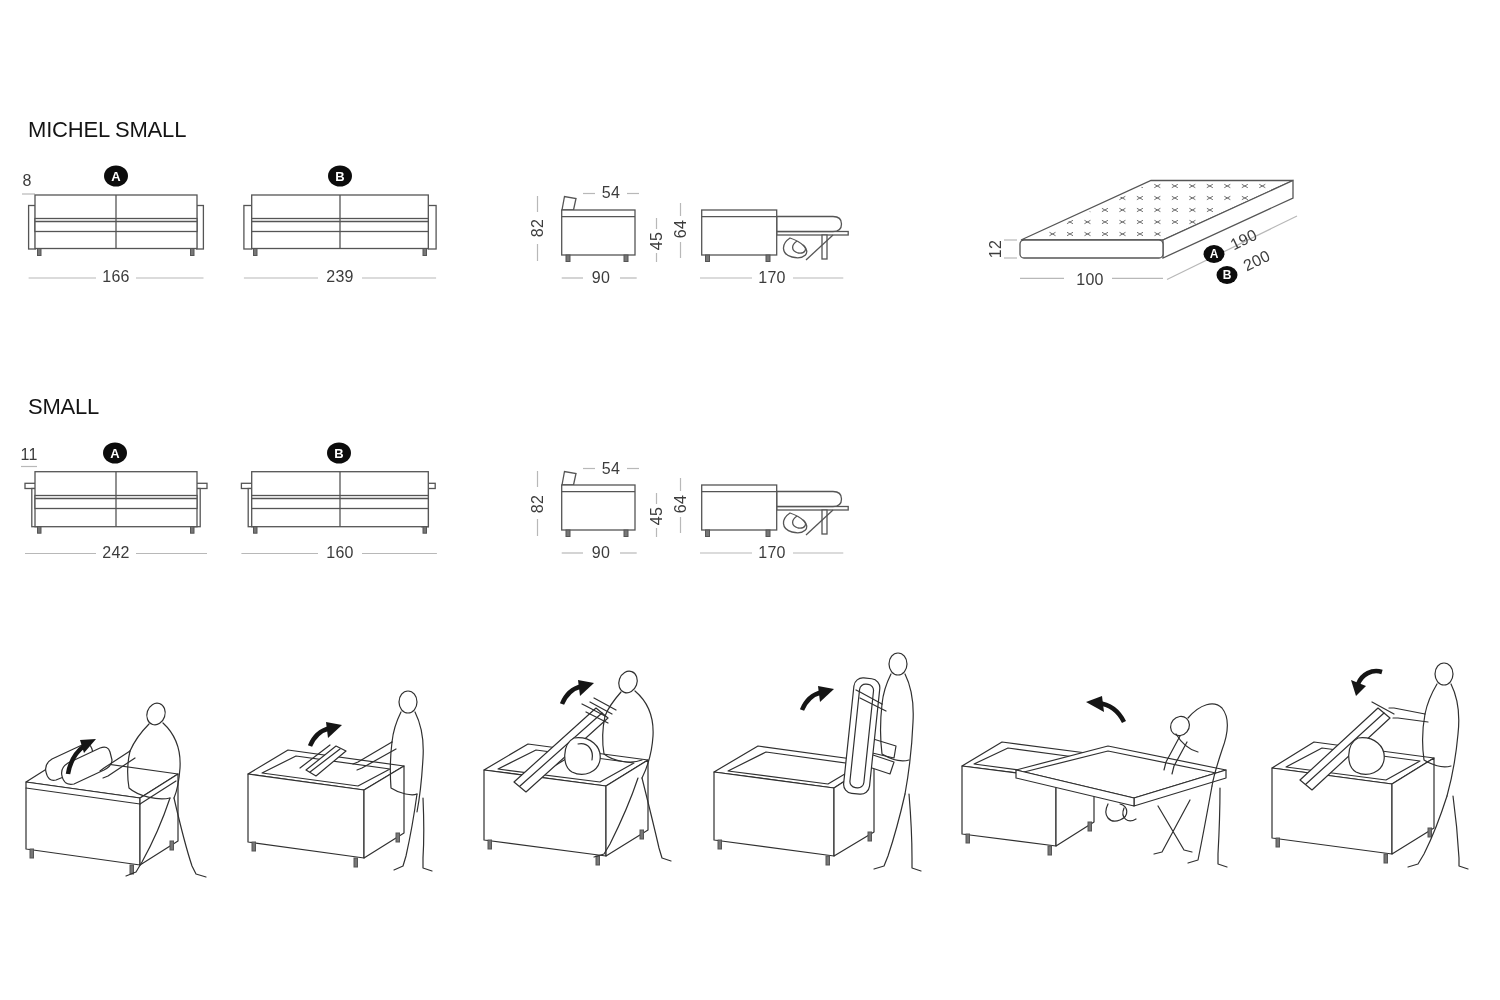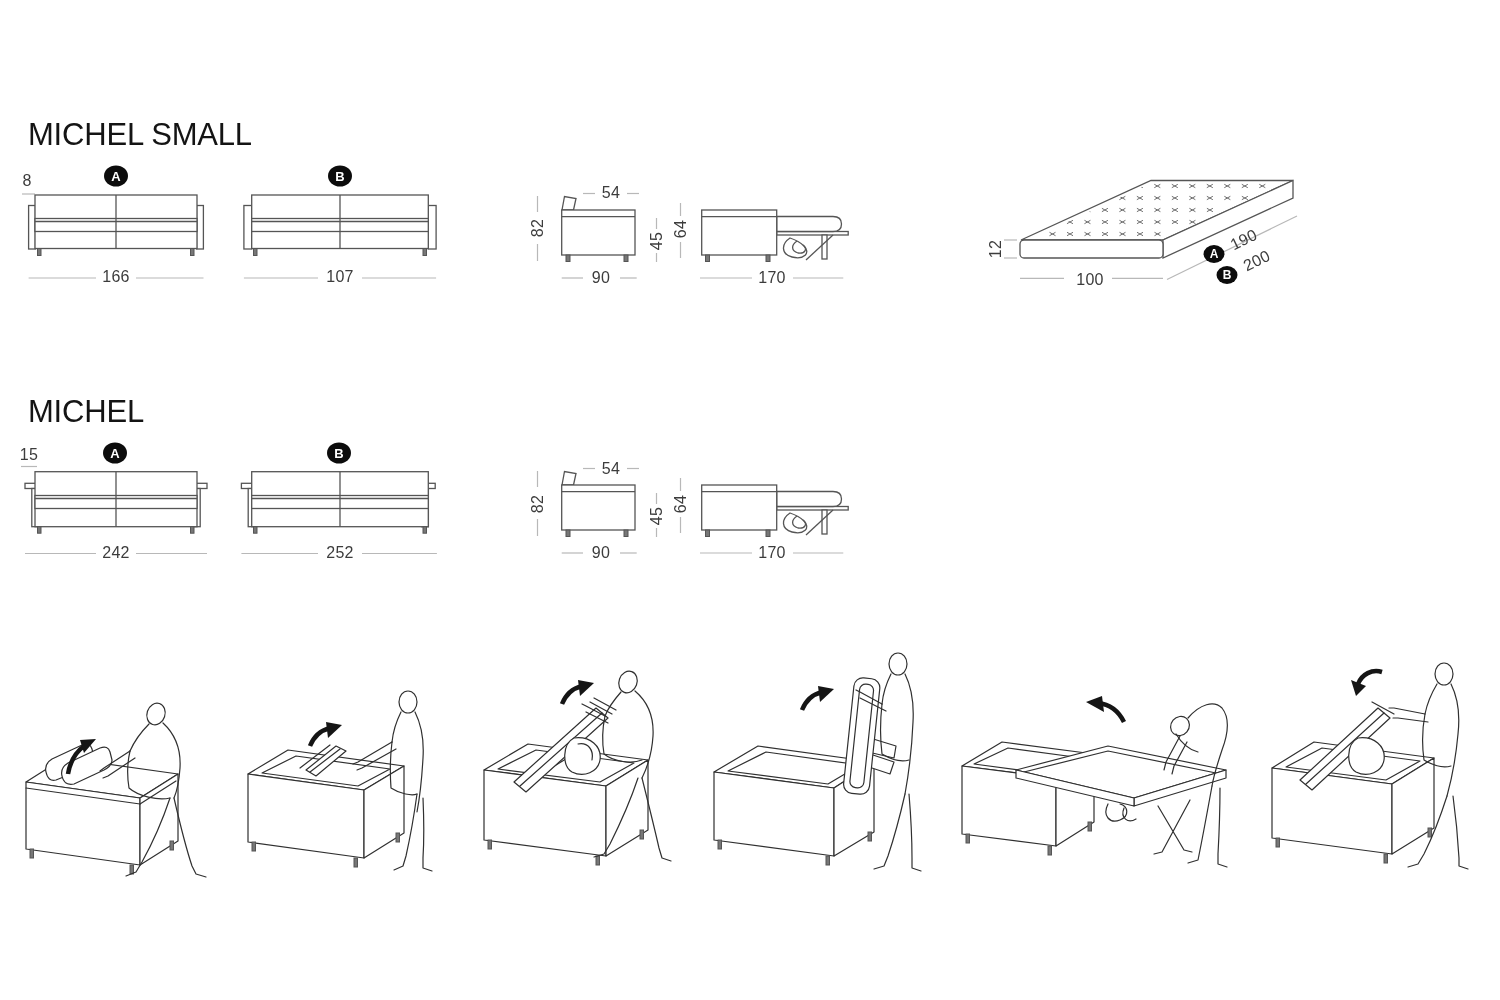--- a/index.html
+++ b/index.html
@@ -8,21 +8,21 @@
   svg.lineart{position:absolute;left:0;top:0;}
   .ln  {stroke:#555;stroke-width:1.3;fill:none;}
   .lnf {stroke:#555;stroke-width:1.3;fill:#fff;}
   .leg {stroke:#555;stroke-width:1;fill:#777;}
   .dim {stroke:#b8b8b8;stroke-width:1.2;fill:none;}
   .stitch{stroke:#6e6e6e;stroke-width:1;fill:none;}
   .ill {stroke:#303030;stroke-width:1.2;fill:none;stroke-linecap:round;stroke-linejoin:round;}
   .illf{stroke:#303030;stroke-width:1.2;fill:#fff;stroke-linejoin:round;}
   .arr {fill:#151515;stroke:none;}
   .arrln{stroke:#151515;stroke-width:4.5;fill:none;}
-  .title{position:absolute;font-size:31px;letter-spacing:-0.2px;color:#141414;white-space:nowrap;}
+  .title{position:absolute;font-size:22px;letter-spacing:-0.2px;color:#141414;white-space:nowrap;}
   .lbl{position:absolute;transform:translate(-50%,-50%);font-size:16px;color:#3c3c3c;
        white-space:nowrap;letter-spacing:0.3px;}
   .lbl.rot{transform:translate(-50%,-50%) rotate(-90deg);}
   .lbl.rot26{transform:translate(-50%,-50%) rotate(-26deg);}
   .badge{position:absolute;transform:translate(-50%,-50%);width:24px;height:21px;border-radius:50%;
          background:#0c0c0c;color:#fff;font-size:13px;font-weight:700;display:flex;
          align-items:center;justify-content:center;}
   .badge.sm{width:21px;height:18px;font-size:12px;}
 </style>
 </head>
@@ -349,41 +349,41 @@
       <path class="ill" d="M187,158 C190,180 192,202 193,220 L193,228 l9,3"></path>
     </g>
   </g>
 </svg>
 
 <span class="title" style="left:28px;top:117px">MICHEL SMALL</span>
 <span class="lbl" style="left:27px;top:181px">8</span>
 <span class="badge" style="left:116px;top:176px">A</span>
 <span class="badge" style="left:340px;top:176px">B</span>
 <span class="lbl" style="left:116px;top:277px">166</span>
-<span class="lbl" style="left:340px;top:277px">107</span>
+<span class="lbl" style="left:340px;top:277px">239</span>
 <span class="lbl" style="left:611px;top:193px">54</span>
 <span class="lbl rot" style="left:538px;top:228px">82</span>
 <span class="lbl" style="left:601px;top:278px">90</span>
 <span class="lbl rot" style="left:657px;top:241px">45</span>
 <span class="lbl rot" style="left:681px;top:229px">64</span>
 <span class="lbl" style="left:772px;top:278px">170</span>
 
 <span class="lbl rot" style="left:996px;top:249px">12</span>
 <span class="lbl" style="left:1090px;top:280px">100</span>
 <span class="badge sm" style="left:1214px;top:254px">A</span>
 <span class="lbl rot26" style="left:1244px;top:240px">190</span>
 <span class="badge sm" style="left:1227px;top:275px">B</span>
 <span class="lbl rot26" style="left:1257px;top:261px">200</span>
 
-<span class="title" style="left:28px;top:394px">MICHEL</span>
-<span class="lbl" style="left:29px;top:455px">15</span>
+<span class="title" style="left:28px;top:394px">SMALL</span>
+<span class="lbl" style="left:29px;top:455px">11</span>
 <span class="badge" style="left:115px;top:453px">A</span>
 <span class="badge" style="left:339px;top:453px">B</span>
 <span class="lbl" style="left:116px;top:553px">242</span>
-<span class="lbl" style="left:340px;top:553px">252</span>
+<span class="lbl" style="left:340px;top:553px">160</span>
 <span class="lbl" style="left:611px;top:469px">54</span>
 <span class="lbl rot" style="left:538px;top:504px">82</span>
 <span class="lbl" style="left:601px;top:553px">90</span>
 <span class="lbl rot" style="left:657px;top:516px">45</span>
 <span class="lbl rot" style="left:681px;top:504px">64</span>
 <span class="lbl" style="left:772px;top:553px">170</span>
 
 </div>
 
 </body></html>

